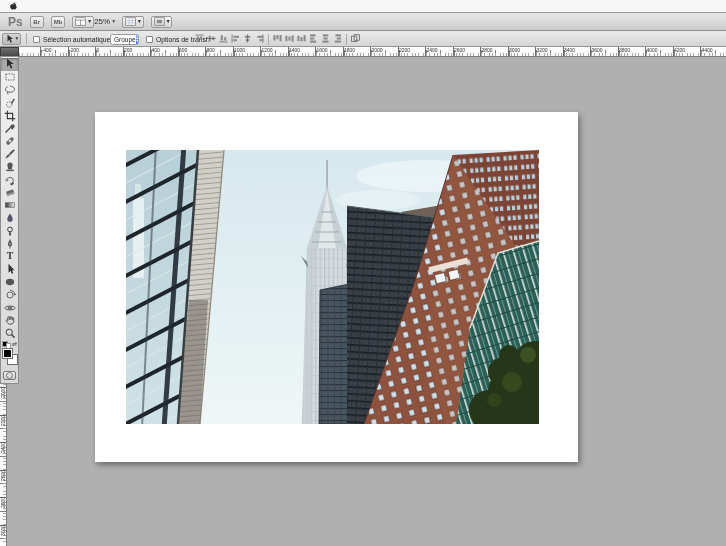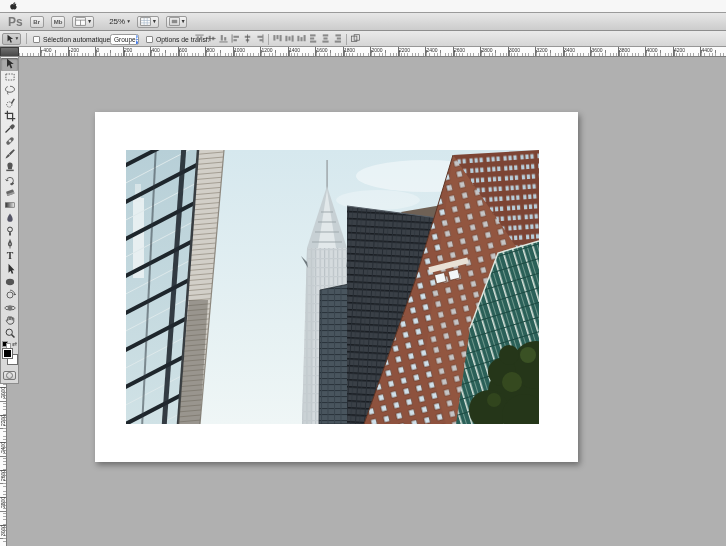--- a/index.html
+++ b/index.html
@@ -21,21 +21,21 @@
 
 .app-bar { position:absolute; top:13px; left:0; right:0; height:18px;
   background:linear-gradient(#e7e7e7,#cccccc); border-bottom:1px solid #8d8d8d;
   display:flex; align-items:center; z-index:19; }
 .ps-logo { font-size:12px; font-weight:bold; color:#7a7a7a; margin-left:8px; }
 .bar-btn { height:12px; min-width:14px; border:1px solid #9b9b9b;
   background:linear-gradient(#f4f4f4,#d6d6d6); border-radius:2px;
   font-size:6px; font-weight:bold; color:#555; display:flex; align-items:center;
   justify-content:center; padding:0 2px; margin-left:7px; }
 .dd-arrow { font-size:5.5px; color:#3a3a3a; margin-left:2px; line-height:5px; }
-.zoom-box { display:flex; align-items:center; margin-left:15px; font-size:8px; color:#2c2c2c; }
+.zoom-box { display:flex; align-items:center; font-size:8px; color:#2c2c2c; }
 
 .options-bar { position:absolute; top:31px; left:0; right:0; height:16px;
   background:linear-gradient(#eaeaea,#d5d5d5); border-bottom:1px solid #969696; z-index:18; }
 .tool-preset-btn { position:absolute; left:2px; top:1.5px; width:19px; height:12.5px;
   border:1px solid #989898; border-radius:2px; background:linear-gradient(#d2d2d2,#bcbcbc);
   display:flex; align-items:center; justify-content:center; }
 .tool-preset-btn .dd-arrow{ margin-left:1px; }
 .opt-sep { position:absolute; top:2px; width:1px; height:11px; background:#a9a9a9; }
 .checkbox { position:absolute; top:4.5px; width:7px; height:7px; background:#fdfdfd;
   border:1px solid #898989; border-radius:1px; }

